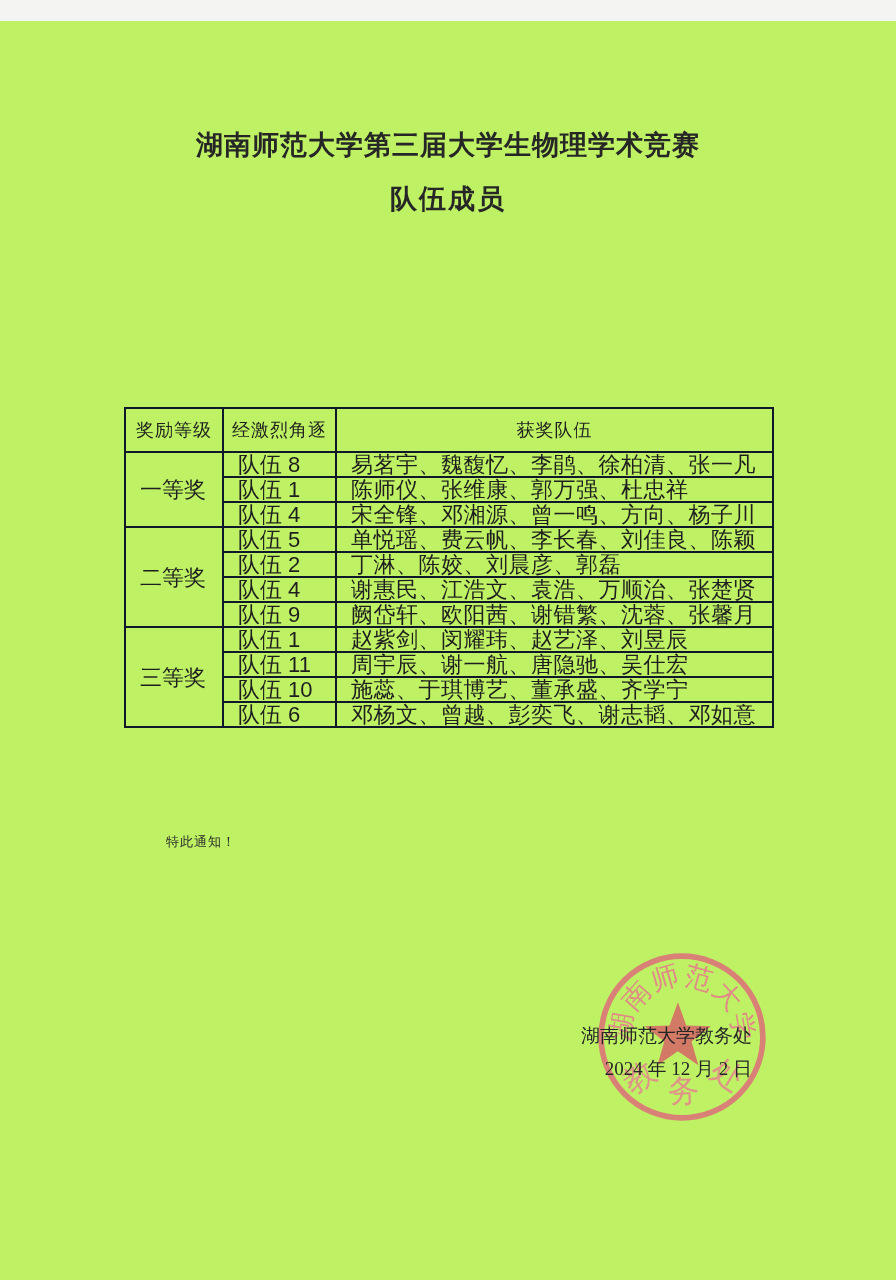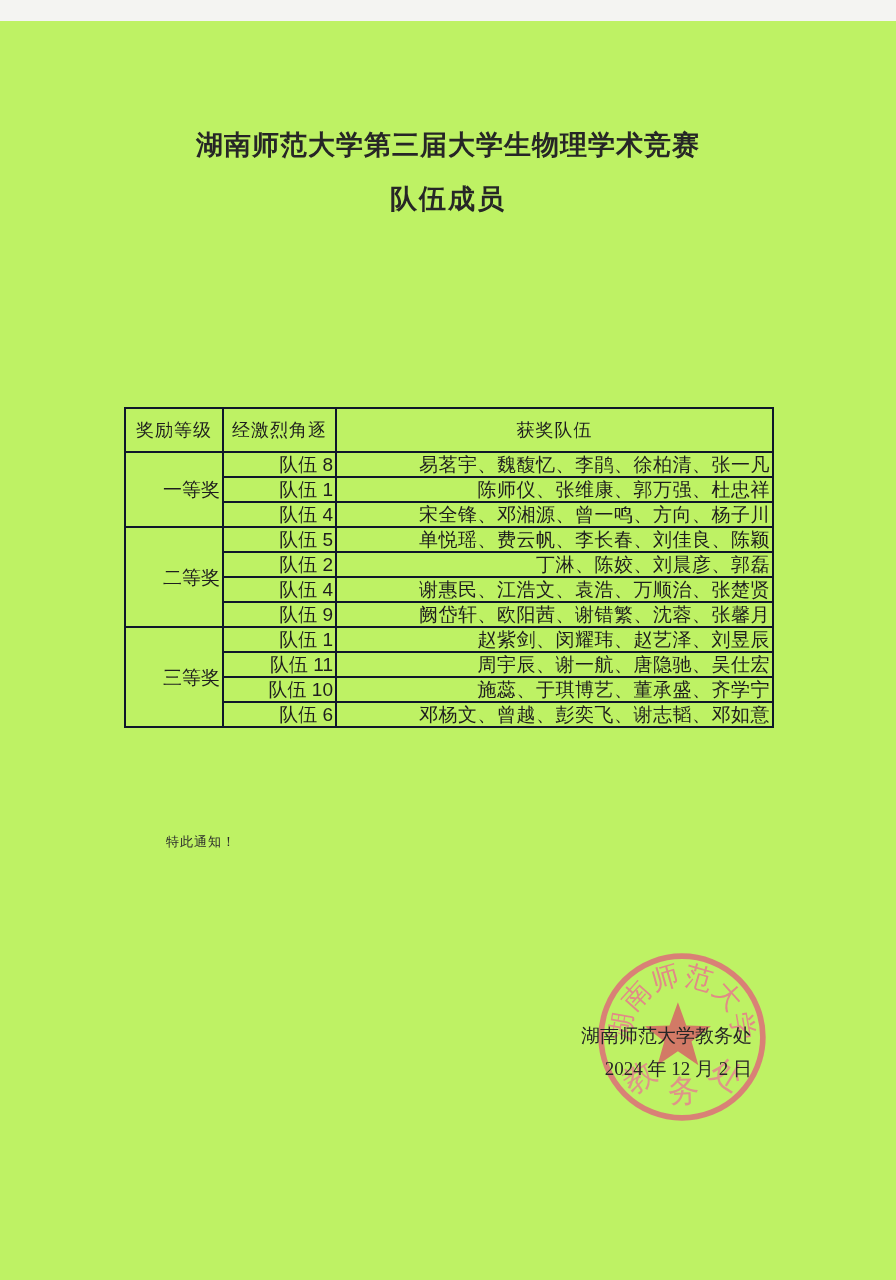--- a/index.html
+++ b/index.html
@@ -47,22 +47,22 @@
     table-layout: fixed;
   }
   table.awards th, table.awards td {
     border: 2px solid #0f172a;
   }
   table.awards th {
     height: 40px; font-size: 18px; font-weight: normal;
     text-align: center; letter-spacing: 1px;
   }
   table.awards td {
-    font-size: 19px; height: 21px; line-height: 21px;
-    padding: 1px 2px; text-align: right;
+    font-size: 22px; height: 21px; line-height: 21px;
+    padding: 1px 14px; text-align: left;
     white-space: nowrap; overflow: hidden;
   }
   td.members { text-align: left; padding-left: 13px; letter-spacing: 0.5px; }
   col.c-award { width: 98px; }
   col.c-team  { width: 113px; }
   .note-line {
     position: absolute; left: 125px; top: 700px;
     font-family: "Liberation Sans", "DejaVu Sans", sans-serif;
     font-size: 20px; color: #222;
   }

